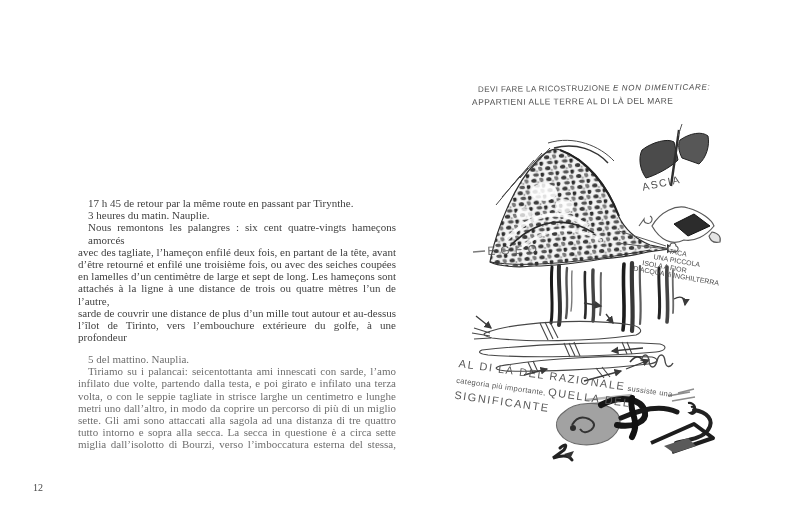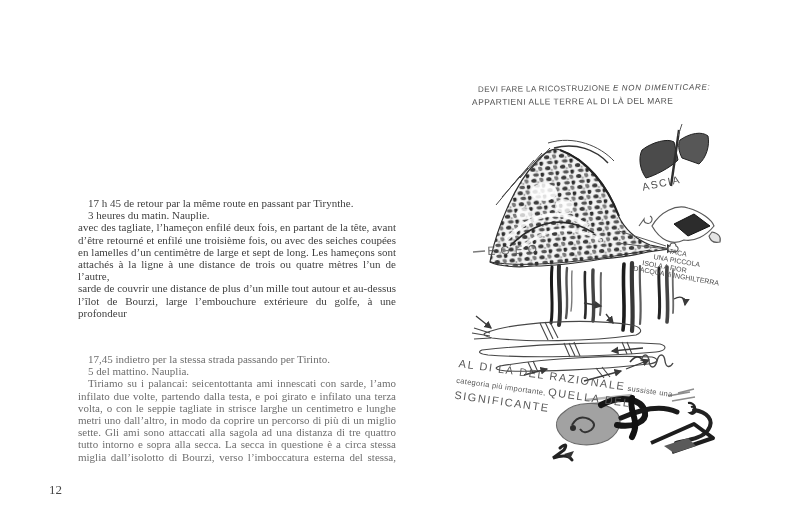--- a/index.html
+++ b/index.html
@@ -7,21 +7,21 @@
        font-family:"Liberation Serif", serif;}
   #spread{position:relative;width:796px;height:525px;background:#ffffff;}
 
   
   .tb{position:absolute;left:78px;width:318px;}
   .ln{font-size:11px;line-height:12.2px;white-space:nowrap;}
   .jl{white-space:normal;text-align:justify;text-align-last:justify;}
   .ind{padding-left:10px;}
   .french{top:197px;color:#3f3f3f;}
   .italian{top:353px;color:#6e6e6e;}
-  .pagenum{position:absolute;left:33px;top:482px;font-size:13px;color:#474747;margin-left:16px;}
+  .pagenum{position:absolute;left:33px;top:482px;font-size:10px;color:#474747;}
 
   
   .hw{position:absolute;font-family:"Liberation Sans", sans-serif;
       color:#565656;white-space:nowrap;transform-origin:left top;}
   .motto1{left:478px;top:85px;font-size:8px;letter-spacing:.4px;transform:rotate(-.6deg);}
   .motto1 .m2{font-style:italic;color:#4a4a4a;letter-spacing:.7px;}
   .motto2{left:472px;top:97px;font-size:8.4px;letter-spacing:.5px;color:#4c4c4c;transform:rotate(-.4deg);}
   .egeo{left:487px;top:244px;font-size:12px;letter-spacing:5px;color:#4f4f4f;transform:rotate(-2deg);opacity:.85;}
   .ascia{left:641px;top:181px;font-size:10.5px;letter-spacing:1.5px;transform:rotate(-12deg);color:#515151;}
   .itaca{left:638px;top:242px;font-size:7px;line-height:7.8px;transform:rotate(10deg);color:#4e4e4e;}
@@ -35,37 +35,37 @@
   svg{position:absolute;left:436px;top:0;}
 </style>
 </head>
 <body>
 
 <div id="spread">
 
   <div class="tb french">
     <div class="ln ind">17 h 45 de retour par la même route en passant par Tirynthe.</div>
     <div class="ln ind">3 heures du matin. Nauplie.</div>
+    <div class="ln jl ind">Nous remontons les palangres : six cent quatre-vingts hameçons amorcés</div>
     <div class="ln jl">avec des tagliate, l’hameçon enfilé deux fois, en partant de la tête, avant</div>
     <div class="ln jl">d’être retourné et enfilé une troisième fois, ou avec des seiches coupées</div>
     <div class="ln jl">en lamelles d’un centimètre de large et sept de long. Les hameçons sont</div>
     <div class="ln jl">attachés à la ligne à une distance de trois ou quatre mètres l’un de l’autre,</div>
     <div class="ln jl">sarde de couvrir une distance de plus d’un mille tout autour et au-dessus</div>
-    <div class="ln jl">l’îlot de Bourzi, large l’embouchure extérieure du golfe, à une profondeur</div>
+    <div class="ln jl">l’îlot de Tirinto, vers l’embouchure extérieure du golfe, à une profondeur</div>
   </div>
 
   <div class="tb italian">
-    <div class="ln ind">17,45 indietro per la stessa strada passando per Tirinto.</div>
     <div class="ln ind">5 del mattino. Nauplia.</div>
     <div class="ln jl ind">Tiriamo su i palancai: seicentottanta ami innescati con sarde, l’amo</div>
     <div class="ln jl">infilato due volte, partendo dalla testa, e poi girato e infilato una terza</div>
     <div class="ln jl">volta, o con le seppie tagliate in strisce larghe un centimetro e lunghe</div>
     <div class="ln jl">metri uno dall’altro, in modo da coprire un percorso di più di un miglio</div>
     <div class="ln jl">sette. Gli ami sono attaccati alla sagola ad una distanza di tre quattro</div>
-    <div class="ln jl">tutto intorno e sopra alla secca. La secca in questione è a circa stessa</div>
+    <div class="ln jl">tutto intorno e sopra alla secca. La secca in questione è a circa sette</div>
     <div class="ln jl">miglia dall’isolotto di Bourzi, verso l’imboccatura esterna del stessa,</div>
   </div>
 
   <div class="pagenum">12</div>
 
   <svg width="360" height="525" viewBox="0 0 360 525">
     <defs>
       <pattern id="rocktex" width="15" height="11" patternUnits="userSpaceOnUse" patternTransform="rotate(-6)">
         <rect width="15" height="11" fill="#f3f3f3"></rect>
         <path d="M1,2 q3,-2 5,0 q1,3 -2,3 q-4,0 -3,-3Z" fill="#3a3a3a"></path>

